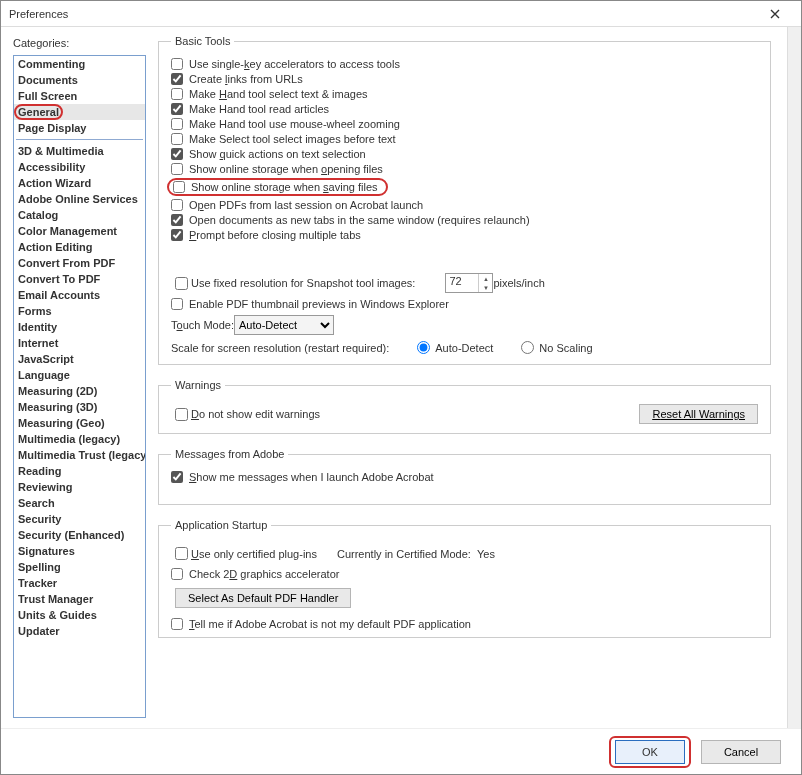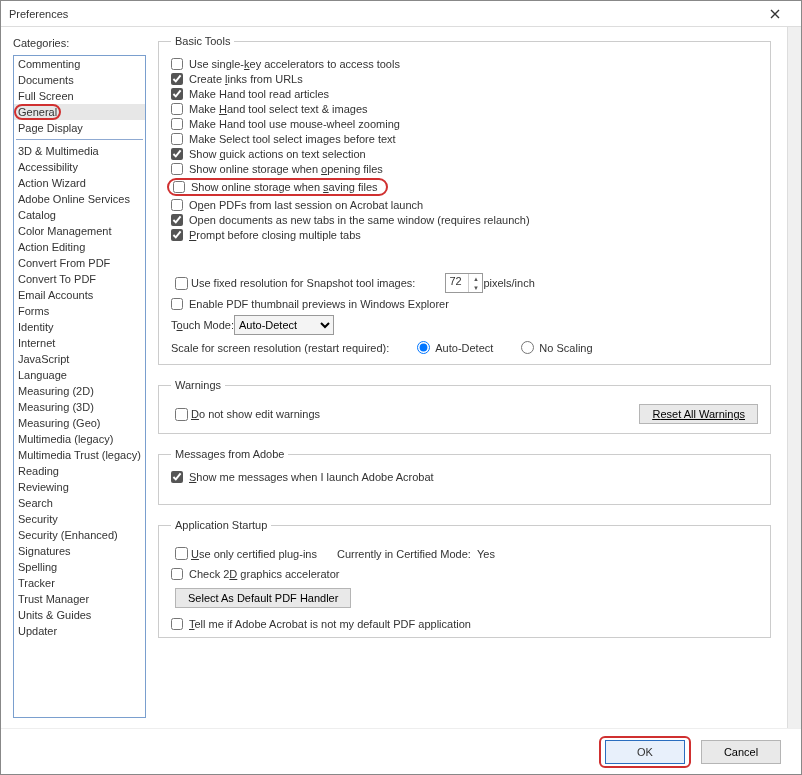--- a/index.html
+++ b/index.html
@@ -38,20 +38,21 @@
     padding: 10px 0 10px 12px;
     display: flex; flex-direction: column;
   }
   .sidebar-label { margin-bottom: 6px; }
   .cat-list {
     border: 1px solid #7a9fce;
     flex: 1;
     overflow-y: auto;
     background: #fff;
     font-size: 11px;
+    font-weight: bold;
   }
   .cat-item {
     padding: 1px 4px;
     line-height: 14px;
     white-space: nowrap;
     cursor: pointer;
   }
   .cat-item.selected {
     background: #e7e7e7;
   }
@@ -98,21 +99,21 @@
     border-radius: 10px;
     padding: 1px 8px 1px 4px;
     margin-left:-4px;
   }
   .row {
     display: flex;
     align-items: center;
     margin: 5px 0;
   }
   .ninput {
-    width: 38px;
+    width: 48px;
     height: 20px;
     border: 1px solid #999;
     padding: 1px 16px 1px 3px;
     font-size: 11px;
     position: relative;
     background: #fff;
   }
   .spin {
     position:absolute; right:0; top:0; bottom:0; width:14px;
     border-left:1px solid #ccc;
@@ -140,21 +141,21 @@
   .footer {
     height: 46px;
     display:flex;
     align-items:center;
     justify-content:flex-end;
     gap:10px;
     padding: 0 20px;
     border-top: 1px solid #eee;
   }
   .btn-ok {
-    width: 80px; height:24px;
+    width: 70px; height:24px;
     border: 1px solid #2a6dbf;
     background: #e8f0fb;
     cursor:pointer;
     color:#333;
     font-size:11px;
   }
   .btn-cancel {
     width:80px; height:24px;
     border:1px solid #b5b5b5;
     background:#e9e9e9;
@@ -233,26 +234,26 @@
 
       <div class="chk-row">
           <input type="checkbox" style="">
           <label>Use single-<span class="u">k</span>ey accelerators to access tools</label>
         </div>
       <div class="chk-row">
           <input type="checkbox" checked="checked" style="">
           <label>Create <span class="u">l</span>inks from URLs</label>
         </div>
       <div class="chk-row">
+          <input type="checkbox" style="">
+          <label>Make <span class="u">H</span>and tool select text &amp; images</label>
+        </div>
+      <div class="chk-row">
           <input type="checkbox" checked="checked" style="">
           <label>Make Hand tool read articles</label>
-        </div>
-      <div class="chk-row">
-          <input type="checkbox" style="">
-          <label>Make <span class="u">H</span>and tool select text &amp; images</label>
         </div>
       <div class="chk-row">
           <input type="checkbox" style="">
           <label>Make Hand tool use mouse-wheel zooming</label>
         </div>
       <div class="chk-row">
           <input type="checkbox" style="">
           <label>Make Select tool select images before text</label>
         </div>
       <div class="chk-row">

